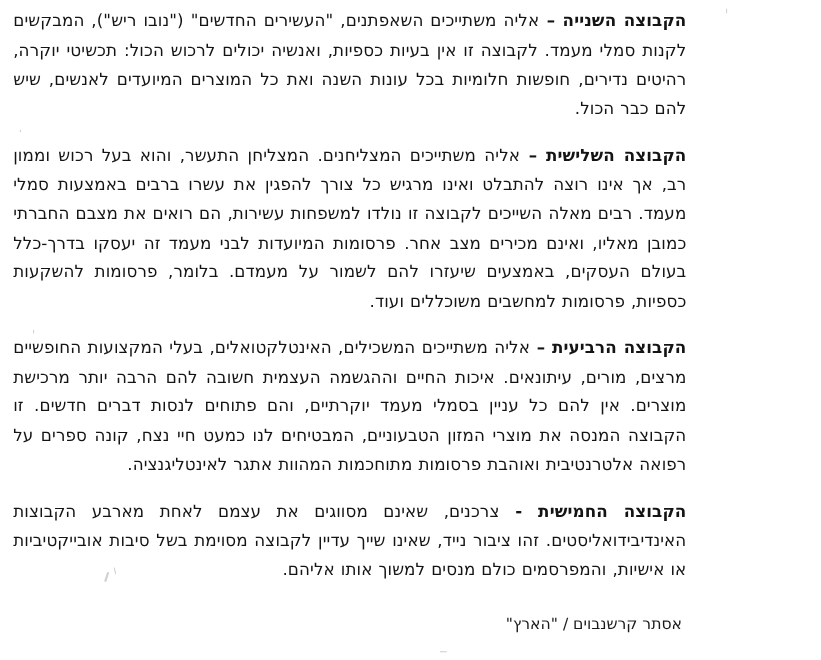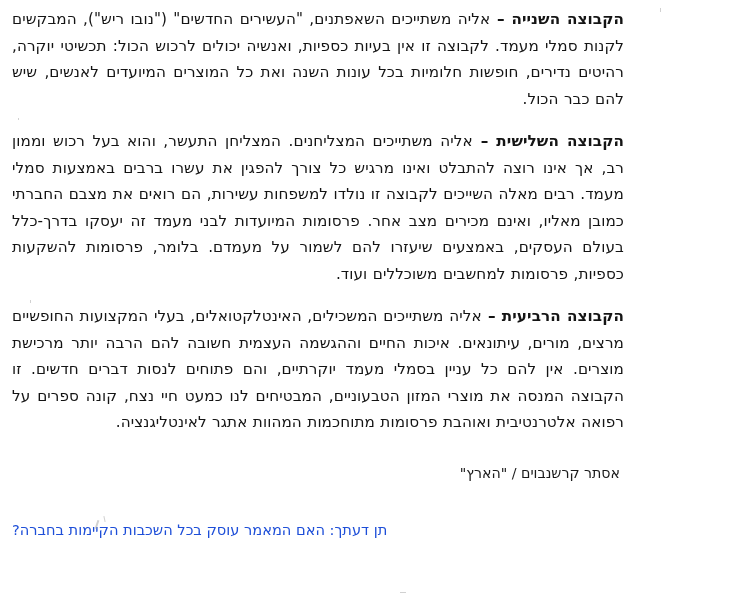--- a/index.html
+++ b/index.html
@@ -85,20 +85,23 @@
   </p>
 
   <p class="para">
     <span class="lead">הקבוצה השלישית</span><span class="dash"> – </span><span>אליה משתייכים המצליחנים. המצליחן התעשר, והוא בעל רכוש וממון רב, אך אינו רוצה להתבלט ואינו מרגיש כל צורך להפגין את עשרו ברבים באמצעות סמלי מעמד. רבים מאלה השייכים לקבוצה זו נולדו למשפחות עשירות, הם רואים את מצבם החברתי כמובן מאליו, ואינם מכירים מצב אחר. פרסומות המיועדות לבני מעמד זה יעסקו בדרך-כלל בעולם העסקים, באמצעים שיעזרו להם לשמור על מעמדם. בלומר, פרסומות להשקעות כספיות, פרסומות למחשבים משוכללים ועוד.</span>
   </p>
 
   <p class="para">
     <span class="lead">הקבוצה הרביעית</span><span class="dash"> – </span><span>אליה משתייכים המשכילים, האינטלקטואלים, בעלי המקצועות החופשיים מרצים, מורים, עיתונאים. איכות החיים וההגשמה העצמית חשובה להם הרבה יותר מרכישת מוצרים. אין להם כל עניין בסמלי מעמד יוקרתיים, והם פתוחים לנסות דברים חדשים. זו הקבוצה המנסה את מוצרי המזון הטבעוניים, המבטיחים לנו כמעט חיי נצח, קונה ספרים על רפואה אלטרנטיבית ואוהבת פרסומות מתוחכמות המהוות אתגר לאינטליגנציה.</span>
   </p>
 
+  <p class="para">
+    <span class="lead">הקבוצה החמישית</span><span class="dash"> - </span><span>צרכנים, שאינם מסווגים את עצמם לאחת מארבע הקבוצות האינדיבידואליסטים. זהו ציבור נייד, שאינו שייך עדיין לקבוצה מסוימת בשל סיבות אובייקטיביות או אישיות, והמפרסמים כולם מנסים למשוך אותו אליהם.</span>
+  </p>
 
   <div class="signature">אסתר קרשנבוים / "הארץ"</div>
 
   <div class="question">תן דעתך: האם המאמר עוסק בכל השכבות הקיימות בחברה?</div>
 
   <span class="speckle s1"></span>
   <span class="speckle s2"></span>
   <span class="speckle s3"></span>
   <span class="speckle s4"></span>
   <span class="speckle s5"></span>

